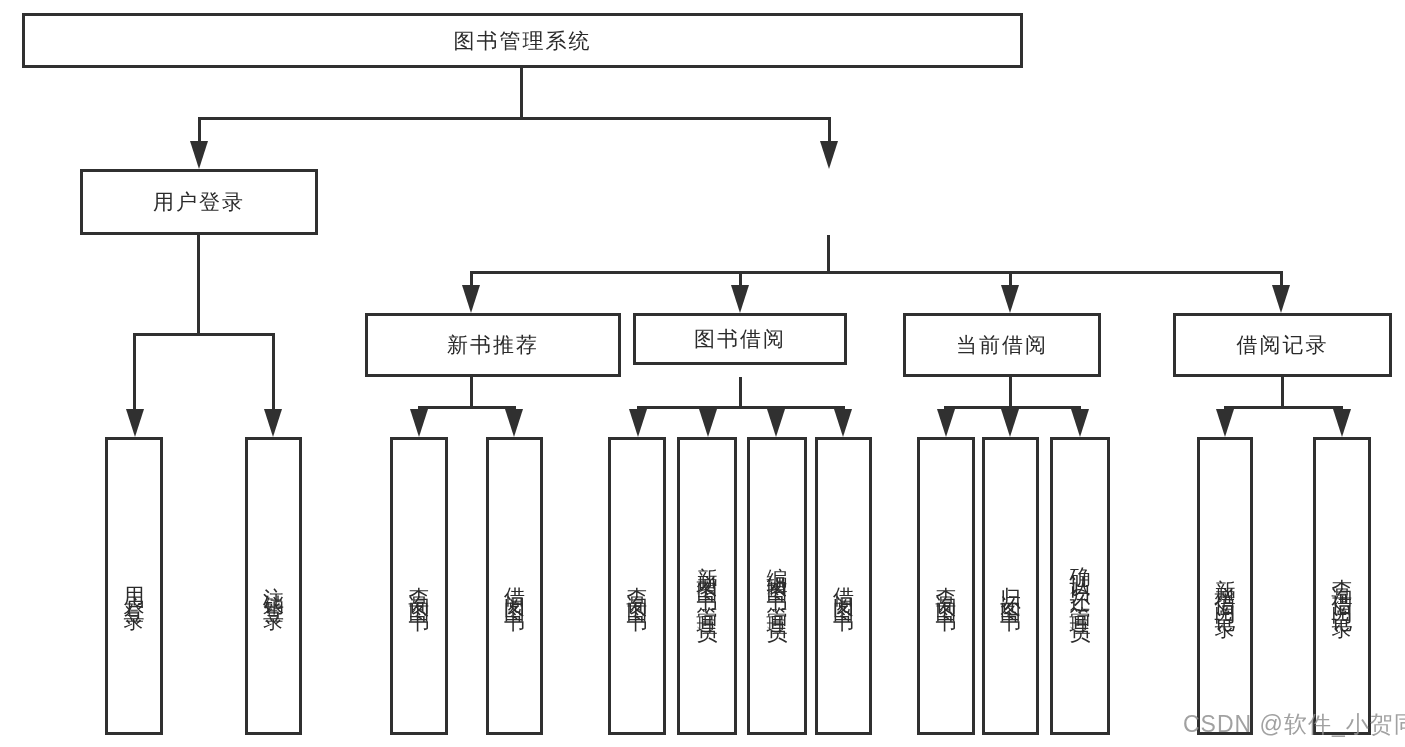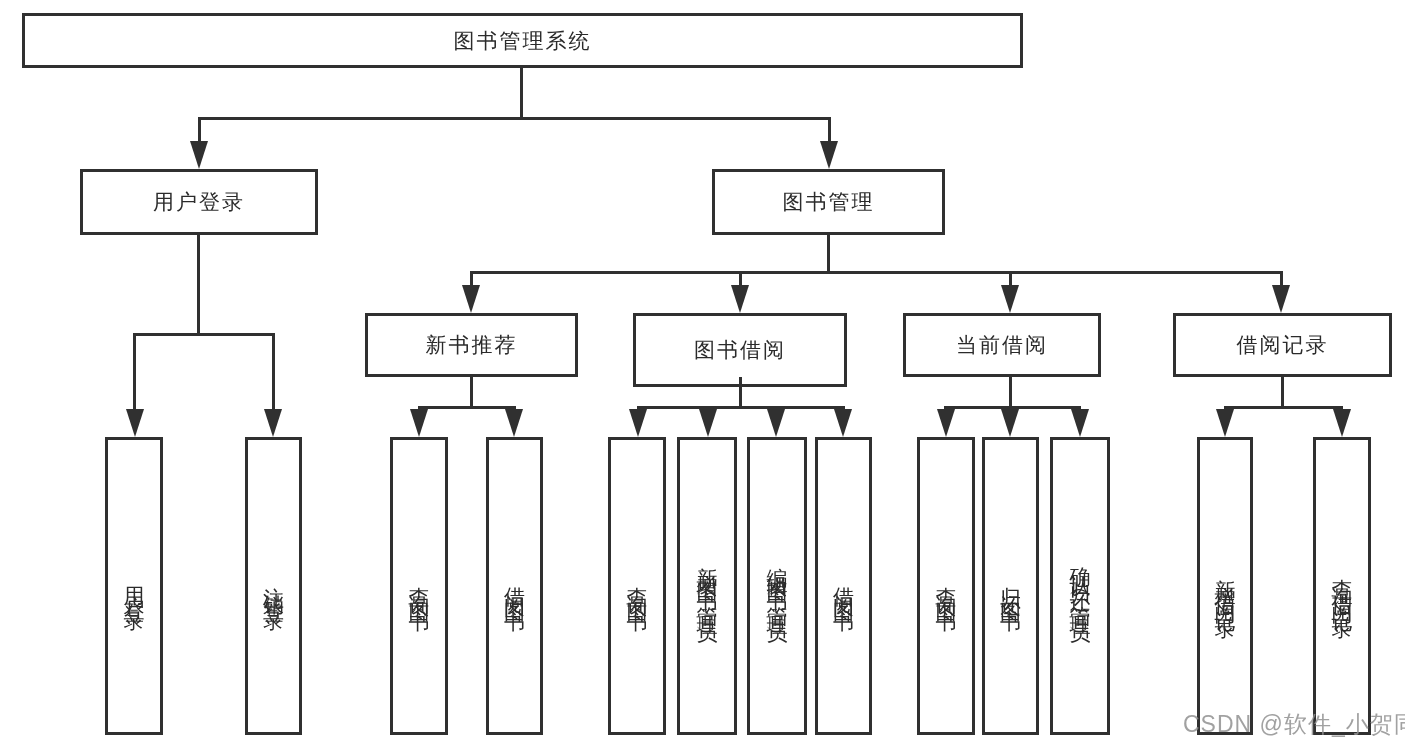--- a/index.html
+++ b/index.html
@@ -60,21 +60,20 @@
   <div class="box" style="left:22px; top:13px; width:1001px; height:55px;">图书管理系统</div>
 
   <div class="vl" style="left:520px; top:68px;  height:50px;"></div>
   <div class="hl" style="left:198px; top:117px; width:633px;"></div>
   <div class="vl" style="left:198px; top:117px; height:26px;"></div>
   <div class="arr" style="left:190px; top:141px;"></div>
   <div class="vl" style="left:828px; top:117px; height:26px;"></div>
   <div class="arr" style="left:820px; top:141px;"></div>
 
   <div class="box" style="left:80px;  top:169px; width:238px; height:66px;">用户登录</div>
-  <div class="box" style="left:712px; top:169px; width:233px; height:66px;">图书管理</div>
 
   <div class="vl" style="left:197px; top:235px; height:100px;"></div>
   <div class="hl" style="left:133px; top:333px; width:142px;"></div>
   <div class="vl" style="left:133px; top:333px; height:76px;"></div>
   <div class="arr" style="left:126px; top:409px;"></div>
   <div class="vl" style="left:272px; top:333px; height:76px;"></div>
   <div class="arr" style="left:264px; top:409px;"></div>
 
   <div class="box vbox" style="left:105px; top:437px; width:58px; height:298px;">用户登录</div>
   <div class="box vbox" style="left:245px; top:437px; width:57px; height:298px;">注销登录</div>
@@ -83,22 +82,22 @@
   <div class="hl" style="left:470px; top:271px; width:813px;"></div>
   <div class="vl" style="left:470px;  top:271px; height:14px;"></div>
   <div class="arr" style="left:462px;  top:285px;"></div>
   <div class="vl" style="left:739px;  top:271px; height:14px;"></div>
   <div class="arr" style="left:731px;  top:285px;"></div>
   <div class="vl" style="left:1009px; top:271px; height:14px;"></div>
   <div class="arr" style="left:1001px; top:285px;"></div>
   <div class="vl" style="left:1280px; top:271px; height:14px;"></div>
   <div class="arr" style="left:1272px; top:285px;"></div>
 
-  <div class="box" style="left:365px;  top:313px; width:213px; height:64px;">新书推荐</div>
-  <div class="box" style="left:633px;  top:313px; width:214px; height:74px;">图书借阅</div>
+  <div class="box" style="left:365px;  top:313px; width:256px; height:64px;">新书推荐</div>
+  <div class="box" style="left:633px;  top:313px; width:214px; height:52px;">图书借阅</div>
   <div class="box" style="left:903px;  top:313px; width:198px; height:64px;">当前借阅</div>
   <div class="box" style="left:1173px; top:313px; width:219px; height:64px;">借阅记录</div>
 
   <div class="vl" style="left:470px; top:377px; height:30px;"></div>
   <div class="hl" style="left:418px; top:406px; width:98px;"></div>
   <div class="arr" style="left:410px; top:409px;"></div>
   <div class="arr" style="left:505px; top:409px;"></div>
 
   <div class="vl" style="left:739px; top:377px; height:30px;"></div>
   <div class="hl" style="left:637px; top:406px; width:208px;"></div>

